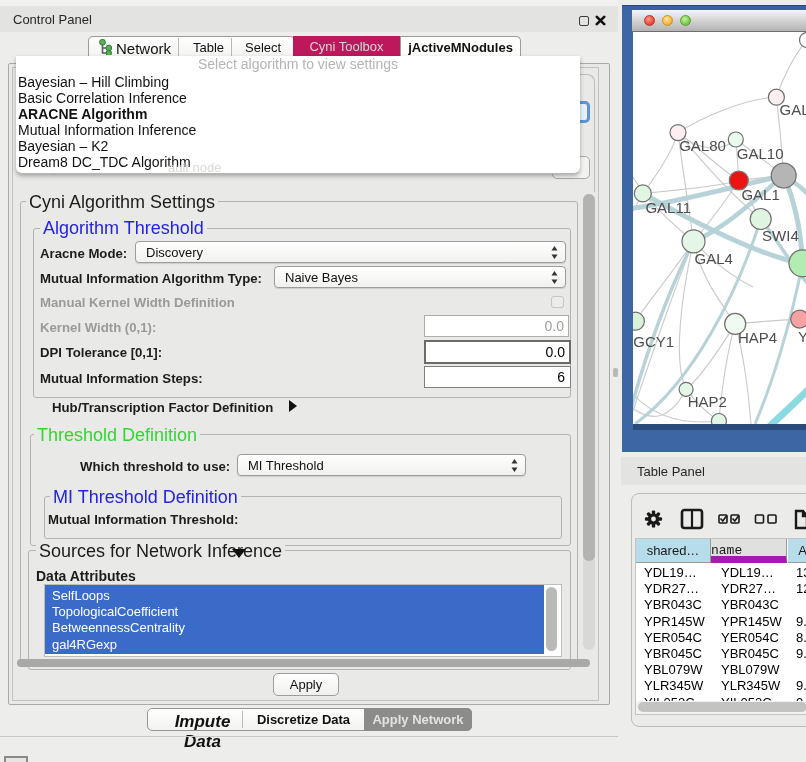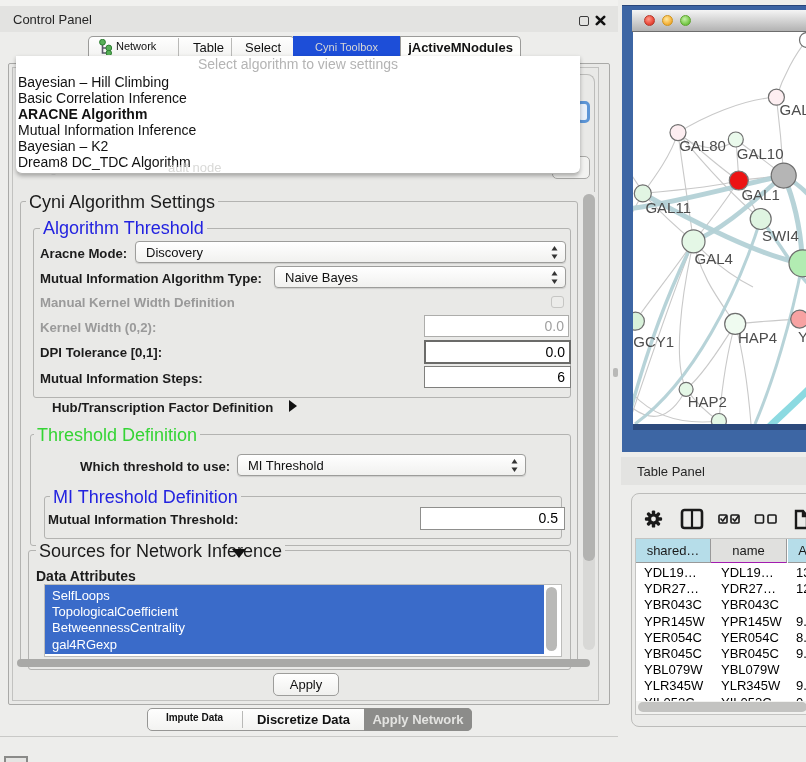--- a/index.html
+++ b/index.html
@@ -29,24 +29,24 @@
 <div id="toptabs" class="abs" style="left:88px;top:36px;height:22px;">
  <div class="abs" style="left:0;top:0;width:205px;height:22px;background:linear-gradient(#fefefe,#f2f2f0);border:1px solid #9b9b99;border-bottom:none;border-radius:5px 5px 0 0;"></div>
  <div class="abs" style="left:90px;top:2px;width:1px;height:19px;background:#b9b9b7;"></div>
  <div class="abs" style="left:143px;top:2px;width:1px;height:19px;background:#b9b9b7;"></div>
  <svg class="abs" style="left:11px;top:3px;" width="13" height="16" viewBox="0 0 13 16">
    <path d="M3.5 4 L3.5 14 L8 14 M3.5 9 L8 9" stroke="#5a5a6a" stroke-width="1.6" fill="none"></path>
    <circle cx="3.5" cy="3.2" r="2.9" fill="#57b057" stroke="#2e7d32" stroke-width="1"></circle>
    <circle cx="9.8" cy="9" r="2.9" fill="#57b057" stroke="#2e7d32" stroke-width="1"></circle>
    <circle cx="9.8" cy="14" r="2.7" fill="#57b057" stroke="#2e7d32" stroke-width="1"></circle>
  </svg>
- <div class="abs" style="left:28px;top:4px;font-size:11px;color:#111;">Network</div>
+ <div class="abs" style="left:28px;top:4px;font-size:15px;color:#111;">Network</div>
  <div class="abs" style="left:105px;top:4px;font-size:13px;color:#111;">Table</div>
  <div class="abs" style="left:157px;top:4px;font-size:13px;color:#111;">Select</div>
- <div class="abs" style="left:205px;top:0;width:107px;height:22px;background:#1d4ed8;color:#d7d7d5;font-size:11px;text-align:center;line-height:22px;">Cyni Toolbox</div>
+ <div class="abs" style="left:205px;top:0;width:107px;height:22px;background:#be185d;color:#d7d7d5;font-size:13px;text-align:center;line-height:22px;">Cyni Toolbox</div>
  <div class="abs" style="left:312px;top:0;width:121px;height:22px;background:#fdfdfb;border:1px solid #9b9b99;border-bottom:none;border-radius:0 5px 0 0;box-sizing:border-box;color:#111;font-size:13px;text-align:center;line-height:21px;font-weight:bold;">jActiveMNodules</div>
 </div>
 
 <div class="abs" style="left:8px;top:63px;width:600px;height:640px;background:#e9e9e7;border:1px solid #a9a9a7;border-radius:2px;"></div>
 <div class="abs" style="left:12px;top:67px;width:585px;height:632px;border:1px solid #c2c2c0;"></div>
 
 <div class="abs" style="left:578px;top:74px;width:17px;height:118px;border-top:1px solid #bcbcba;border-right:1px solid #bcbcba;border-radius:0 8px 0 0;box-sizing:border-box;"></div>
 <div class="abs" style="left:576px;top:101px;width:8px;height:16px;border:3px solid #5c95d6;border-radius:5px;background:#e8f0fa;"></div>
 <div class="abs" style="left:552px;top:156px;width:36px;height:21px;border:1px solid #a8a8a6;border-radius:5px;background:#f2f2f0;"></div>
 <div class="abs" style="left:50px;top:160px;font-size:13px;color:#d4d4d2;">galFiltered.sif default node</div>
@@ -71,21 +71,21 @@
       <span class="ctext">Naive Bayes</span>
 <svg class="arrows" viewBox="0 0 7 13">
         <path d="M3.5 0 L6.5 4.5 L0.5 4.5 Z" fill="#333"></path>
         <path d="M3.5 13 L6.5 8.5 L0.5 8.5 Z" fill="#333"></path>
       </svg>
     </div>
 
 <div class="abs lbl gray" style="left:40px;top:295px;">Manual Kernel Width Definition</div>
 <div class="abs" style="left:551px;top:296px;width:11px;height:10px;background:#ececea;border:1px solid #c6c6c4;border-radius:3px;"></div>
 
-<div class="abs lbl gray" style="left:40px;top:320px;">Kernel Width (0,2):</div>
+<div class="abs lbl gray" style="left:40px;top:320px;">Kernel Width (0,1):</div>
 <div class="inp" style="left:424px;top:315px;width:139px;height:20px;line-height:20px;border:1px solid #adadab;color:#a0a0a0;padding-right:4px;">0.0</div>
 
 <div class="abs lbl" style="left:40px;top:345px;">DPI Tolerance [0,1]:</div>
 <div class="inp" style="left:424px;top:340px;width:139px;height:20px;line-height:20px;border:2px solid #6b6b69;color:#000;padding-right:4px;">0.0</div>
 
 <div class="abs lbl" style="left:40px;top:371px;">Mutual Information Steps:</div>
 <div class="inp" style="left:424px;top:366px;width:140px;height:20px;line-height:20px;border:1px solid #7f7f7d;color:#000;padding-right:5px;">6</div>
 
 <div class="abs lbl" style="left:52px;top:400px;">Hub/Transcription Factor Definition</div>
 <svg class="abs" style="left:288px;top:399px;" width="10" height="14" viewBox="0 0 10 14">
@@ -100,21 +100,20 @@
       <span class="ctext">MI Threshold</span>
 <svg class="arrows" viewBox="0 0 7 13">
         <path d="M3.5 0 L6.5 4.5 L0.5 4.5 Z" fill="#333"></path>
         <path d="M3.5 13 L6.5 8.5 L0.5 8.5 Z" fill="#333"></path>
       </svg>
     </div>
 
 <div class="grp" style="left:44px;top:496px;width:516px;height:41px;"></div>
 <div class="grptitle" style="left:50px;top:490px;color:#2323e0;">MI Threshold Definition</div>
 <div class="abs lbl" style="left:48px;top:512px;">Mutual Information Threshold:</div>
-<div class="inp" style="left:420px;top:507px;width:137px;height:21px;line-height:21px;border:1px solid #8f8f8d;color:#000;padding-right:6px;">0.5</div>
 
 <div class="grp" style="left:28px;top:550px;width:541px;height:118px;"></div>
 <div class="grptitle" style="left:36px;top:544px;color:#1b1b1b;">Sources for Network Inference</div>
 <svg class="abs" style="left:232px;top:549px;" width="14" height="9" viewBox="0 0 14 9">
       <path d="M0 0 L14 0 L7 9 Z" fill="#111"></path>
     </svg>
 <div class="abs lbl" style="left:36px;top:568px;font-size:14px;">Data Attributes</div>
 
 <div class="abs" style="left:44px;top:584px;width:516px;height:71px;background:#fff;border:1px solid #bdbdbb;"></div>
 <div class="abs" style="left:45px;top:585px;width:499px;height:69px;background:#3a6bc9;"></div>
@@ -125,21 +124,21 @@
 
 <div class="abs" style="left:583px;top:194px;width:12px;height:456px;background:#d8d8d6;border-radius:7px;"></div>
 <div class="abs" style="left:583px;top:194px;width:12px;height:367px;background:#b3b3b1;border-radius:7px;"></div>
 
 <div class="abs" style="left:273px;top:673px;width:64px;height:21px;background:linear-gradient(#ffffff,#f0f0ee);border:1px solid #9d9d9b;border-radius:5px;text-align:center;font-size:13px;line-height:21px;color:#111;">Apply</div>
 
 <div id="bottabs" class="abs" style="left:147px;top:708px;width:325px;height:23px;">
  <div class="abs" style="left:0;top:0;width:325px;height:23px;background:linear-gradient(#fefefe,#f3f3f1);border:1px solid #969694;border-radius:5px;box-sizing:border-box;"></div>
  <div class="abs" style="left:95px;top:3px;width:1px;height:17px;background:#b9b9b7;"></div>
  <div class="abs" style="left:217px;top:0;width:108px;height:23px;background:#8c8c8a;border-radius:0 5px 5px 0;color:#e3e3e1;font-size:13px;font-weight:bold;text-align:center;line-height:23px;">Apply Network</div>
- <div class="abs" style="left:0;top:4px;width:95px;text-align:center;font-size:10px;font-weight:bold;color:#111;">Impute Data</div>
+ <div class="abs" style="left:8px;top:4px;width:95px;text-align:center;font-size:17px;font-weight:bold;color:#111;font-style:italic;">Impute Data</div>
  <div class="abs" style="left:96px;top:4px;width:121px;text-align:center;font-size:13px;font-weight:bold;color:#111;">Discretize Data</div>
 </div>
 
 <div class="abs" style="left:0;top:736px;width:618px;height:1px;background:#c9c9c7;"></div>
 <div class="abs" style="left:4px;top:756px;width:20px;height:6px;border:2px solid #8a8a88;background:#e5e5e3;"></div>
 
 <div class="abs" style="left:613px;top:368px;width:5px;height:9px;background:#b9b9b7;border-radius:2px;"></div>
 
 <div id="netwin" class="abs" style="left:622px;top:5px;width:184px;height:447px;background:#3d66a4;">
  <div class="abs" style="left:0;top:0;width:184px;height:5px;background:#3a62a2;border-top:1px solid #27457a;box-sizing:border-box;"></div>
@@ -252,21 +251,21 @@
      <rect x="112.5" y="7" width="8" height="8" rx="1"></rect>
      <rect x="125" y="7" width="8" height="8" rx="1"></rect>
    </g>
    <path d="M77.5 10.5 L79.8 13 L83.6 7.8" fill="none" stroke="#1a1a1a" stroke-width="1.6"></path>
    <path d="M89.5 10.5 L91.8 13 L95.6 7.8" fill="none" stroke="#1a1a1a" stroke-width="1.6"></path>
    <path d="M153 3 L160 3 L164 8 L164 20 L153 20 Z M160 3 L160 8 L164 8" fill="none" stroke="#1a1a1a" stroke-width="2.4"></path>
  </svg>
 
  <div class="abs" style="left:635px;top:538px;width:171px;height:175px;background:#fff;border:1px solid #c4c4c2;border-right:none;">
    <div class="abs" style="left:0;top:0;width:75px;height:24px;background:#b6dde9;border-right:1px solid #999;border-bottom:1px solid #999;box-sizing:border-box;text-align:center;line-height:23px;font-size:13px;color:#1a1a1a;">shared…</div>
-   <div class="abs" style="left:75px;top:0;width:76px;height:24px;background:#e0e0de;border-right:1px solid #999;border-bottom:1px solid #a21caf;box-sizing:border-box;text-align:center;line-height:23px;font-size:13px;color:#1a1a1a;">name</div>
+   <div class="abs" style="left:75px;top:0;width:76px;height:24px;background:#e0e0de;border-right:1px solid #999;border-bottom:7px solid #a21caf;box-sizing:border-box;line-height:23px;font-size:13px;color:#1a1a1a;font-family:Liberation Mono, monospace;">name</div>
    <div class="abs" style="left:152px;top:0;width:19px;height:24px;background:#b6dde9;border-bottom:1px solid #999;box-sizing:border-box;font-size:13px;color:#1a1a1a;text-align:right;line-height:23px;">A</div>
    <div class="abs" style="left:8px;top:26px;font-size:13px;line-height:16.2px;color:#000;">YDL19…<br>YDR27…<br>YBR043C<br>YPR145W<br>YER054C<br>YBR045C<br>YBL079W<br>YLR345W<br>YIL052C</div>
    <div class="abs" style="left:85px;top:26px;font-size:13px;line-height:16.2px;color:#000;">YDL19…<br>YDR27…<br>YBR043C<br>YPR145W<br>YER054C<br>YBR045C<br>YBL079W<br>YLR345W<br>YIL052C</div>
    <div class="abs" style="left:160px;top:26px;font-size:13px;line-height:16.2px;color:#000;">13<br>12<br>&nbsp;<br>9.<br>8.<br>9.<br>&nbsp;<br>9.<br>0</div>
    <div class="abs" style="left:0;top:162px;width:171px;height:13px;background:#f2f2f0;"></div>
    <div class="abs" style="left:2px;top:163px;width:169px;height:10px;background:#c3c3c1;border-radius:5px;"></div>
  </div>
 </div>
 
 <div class="abs" style="left:16px;top:56px;width:564px;height:117px;background:#fff;border-radius:0 0 6px 6px;border-bottom:1px solid #b5b5b3;box-shadow:0 2px 4px rgba(0,0,0,.3);"></div>

